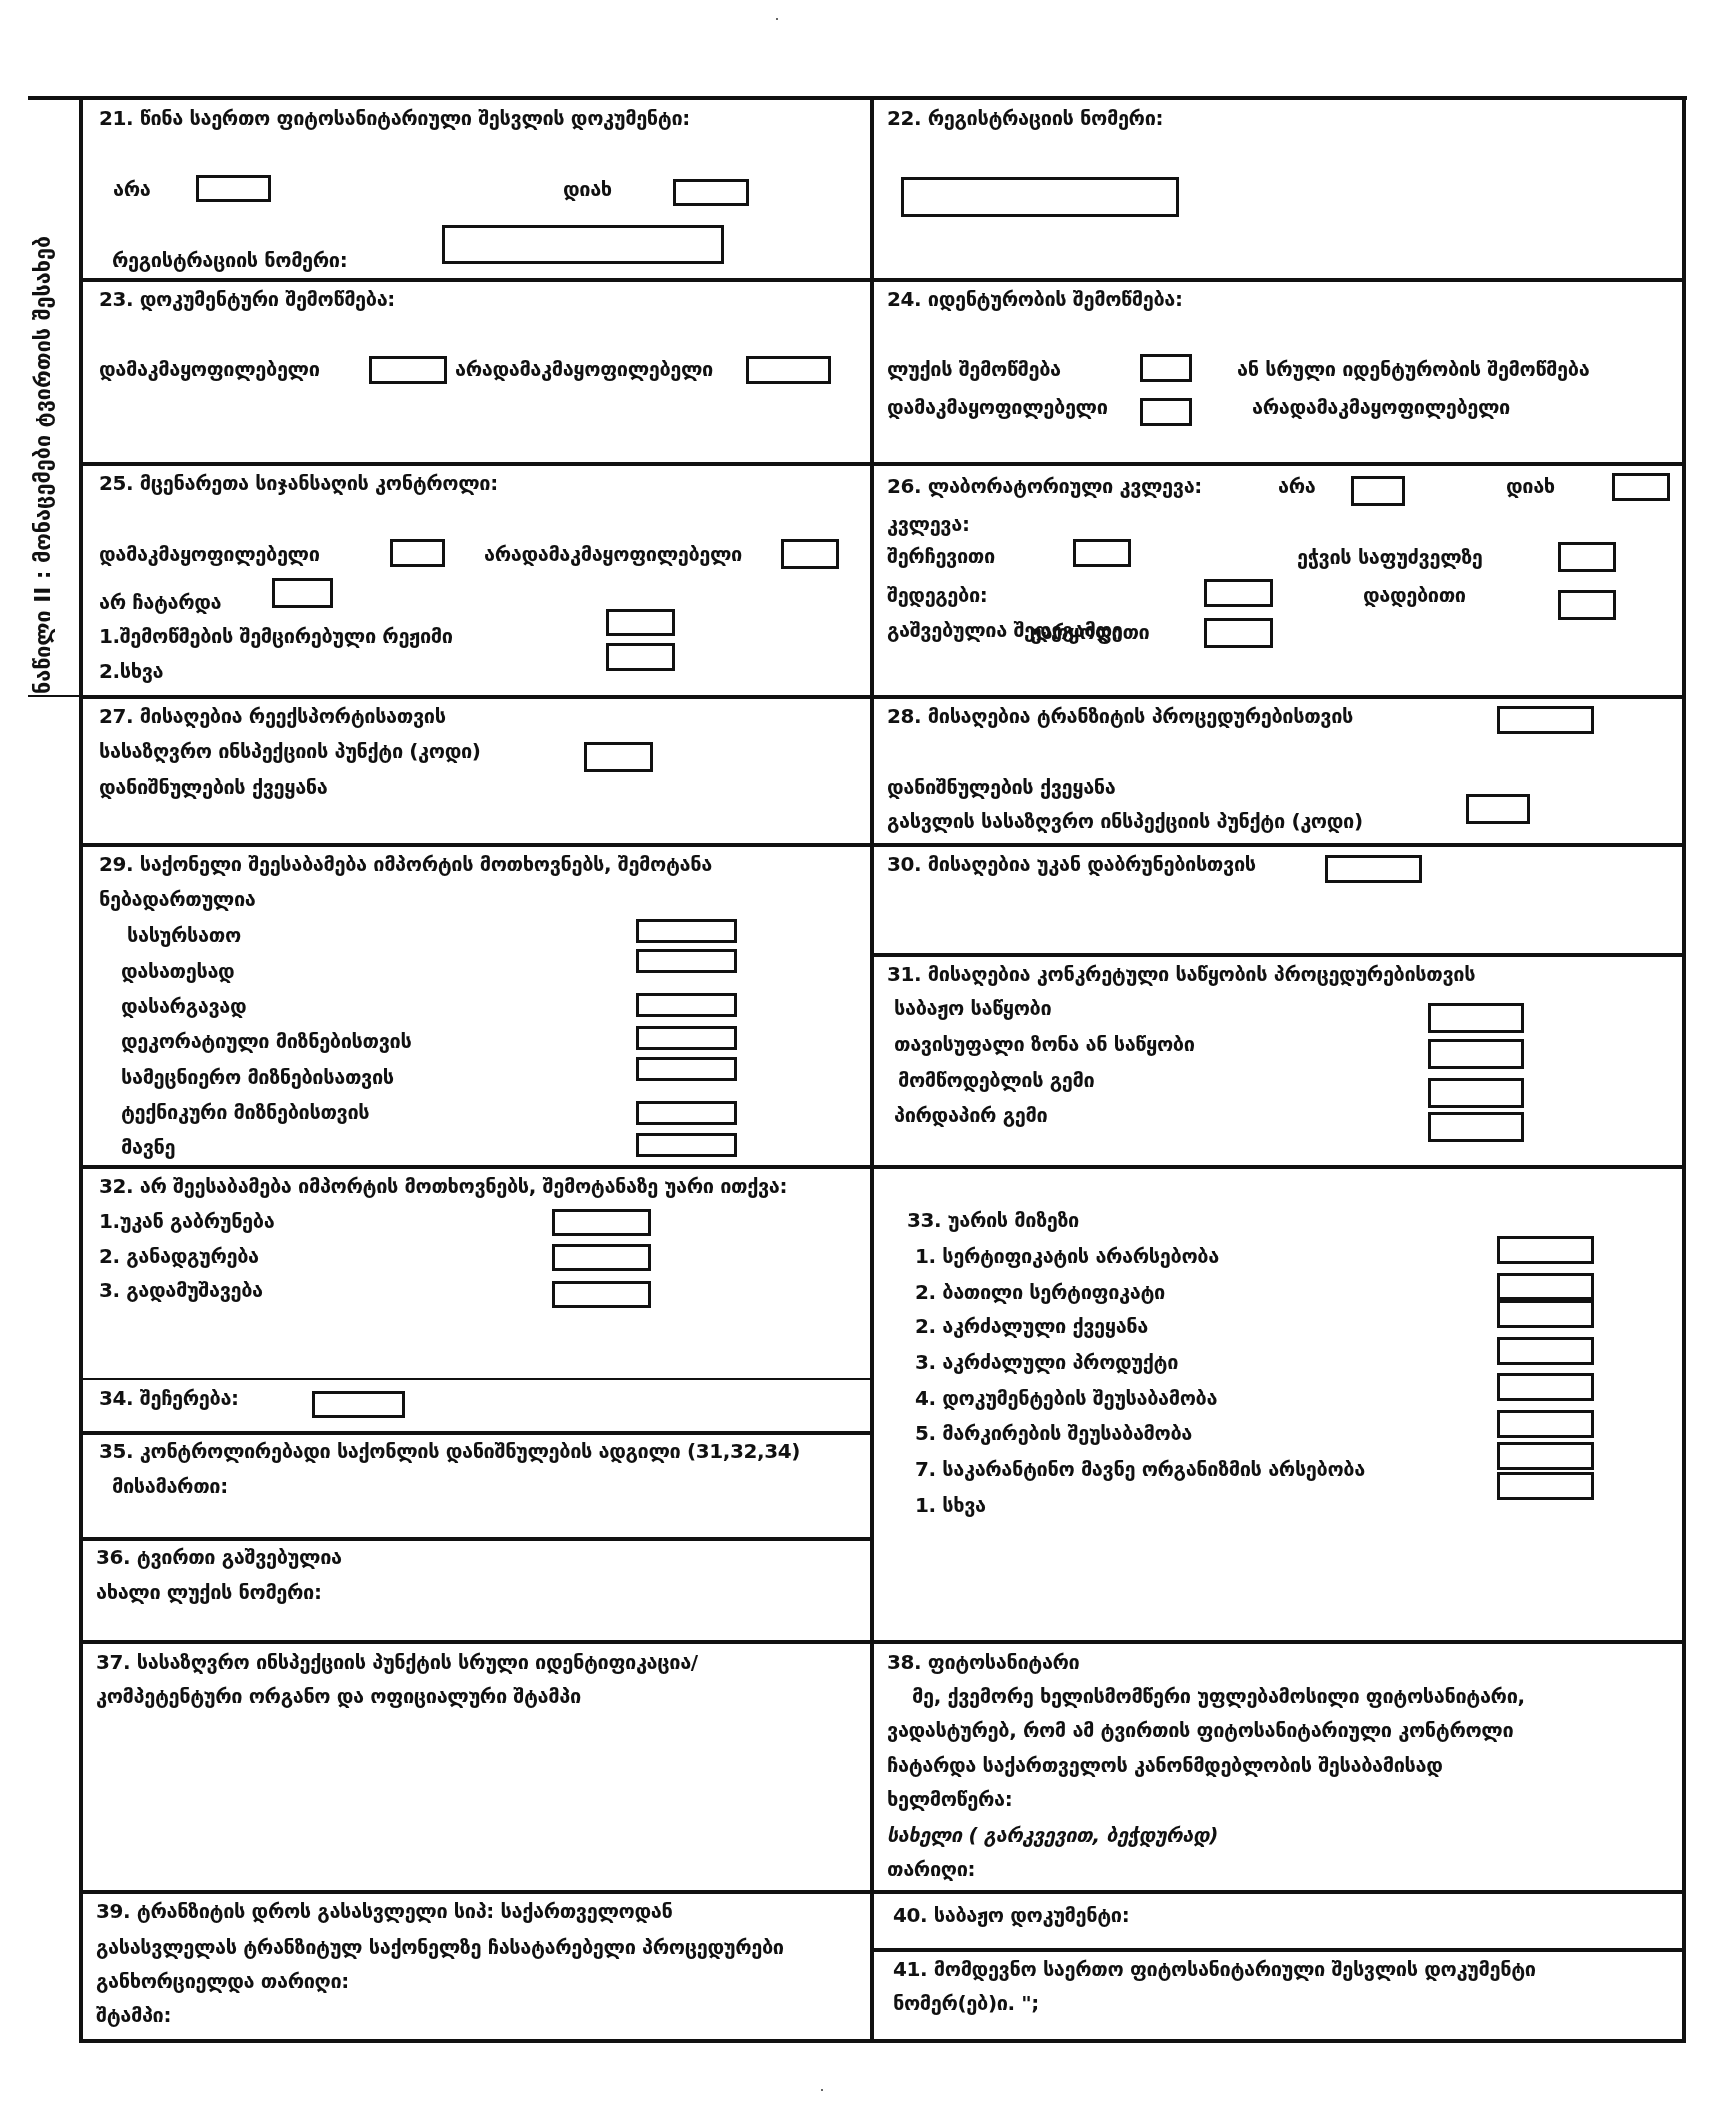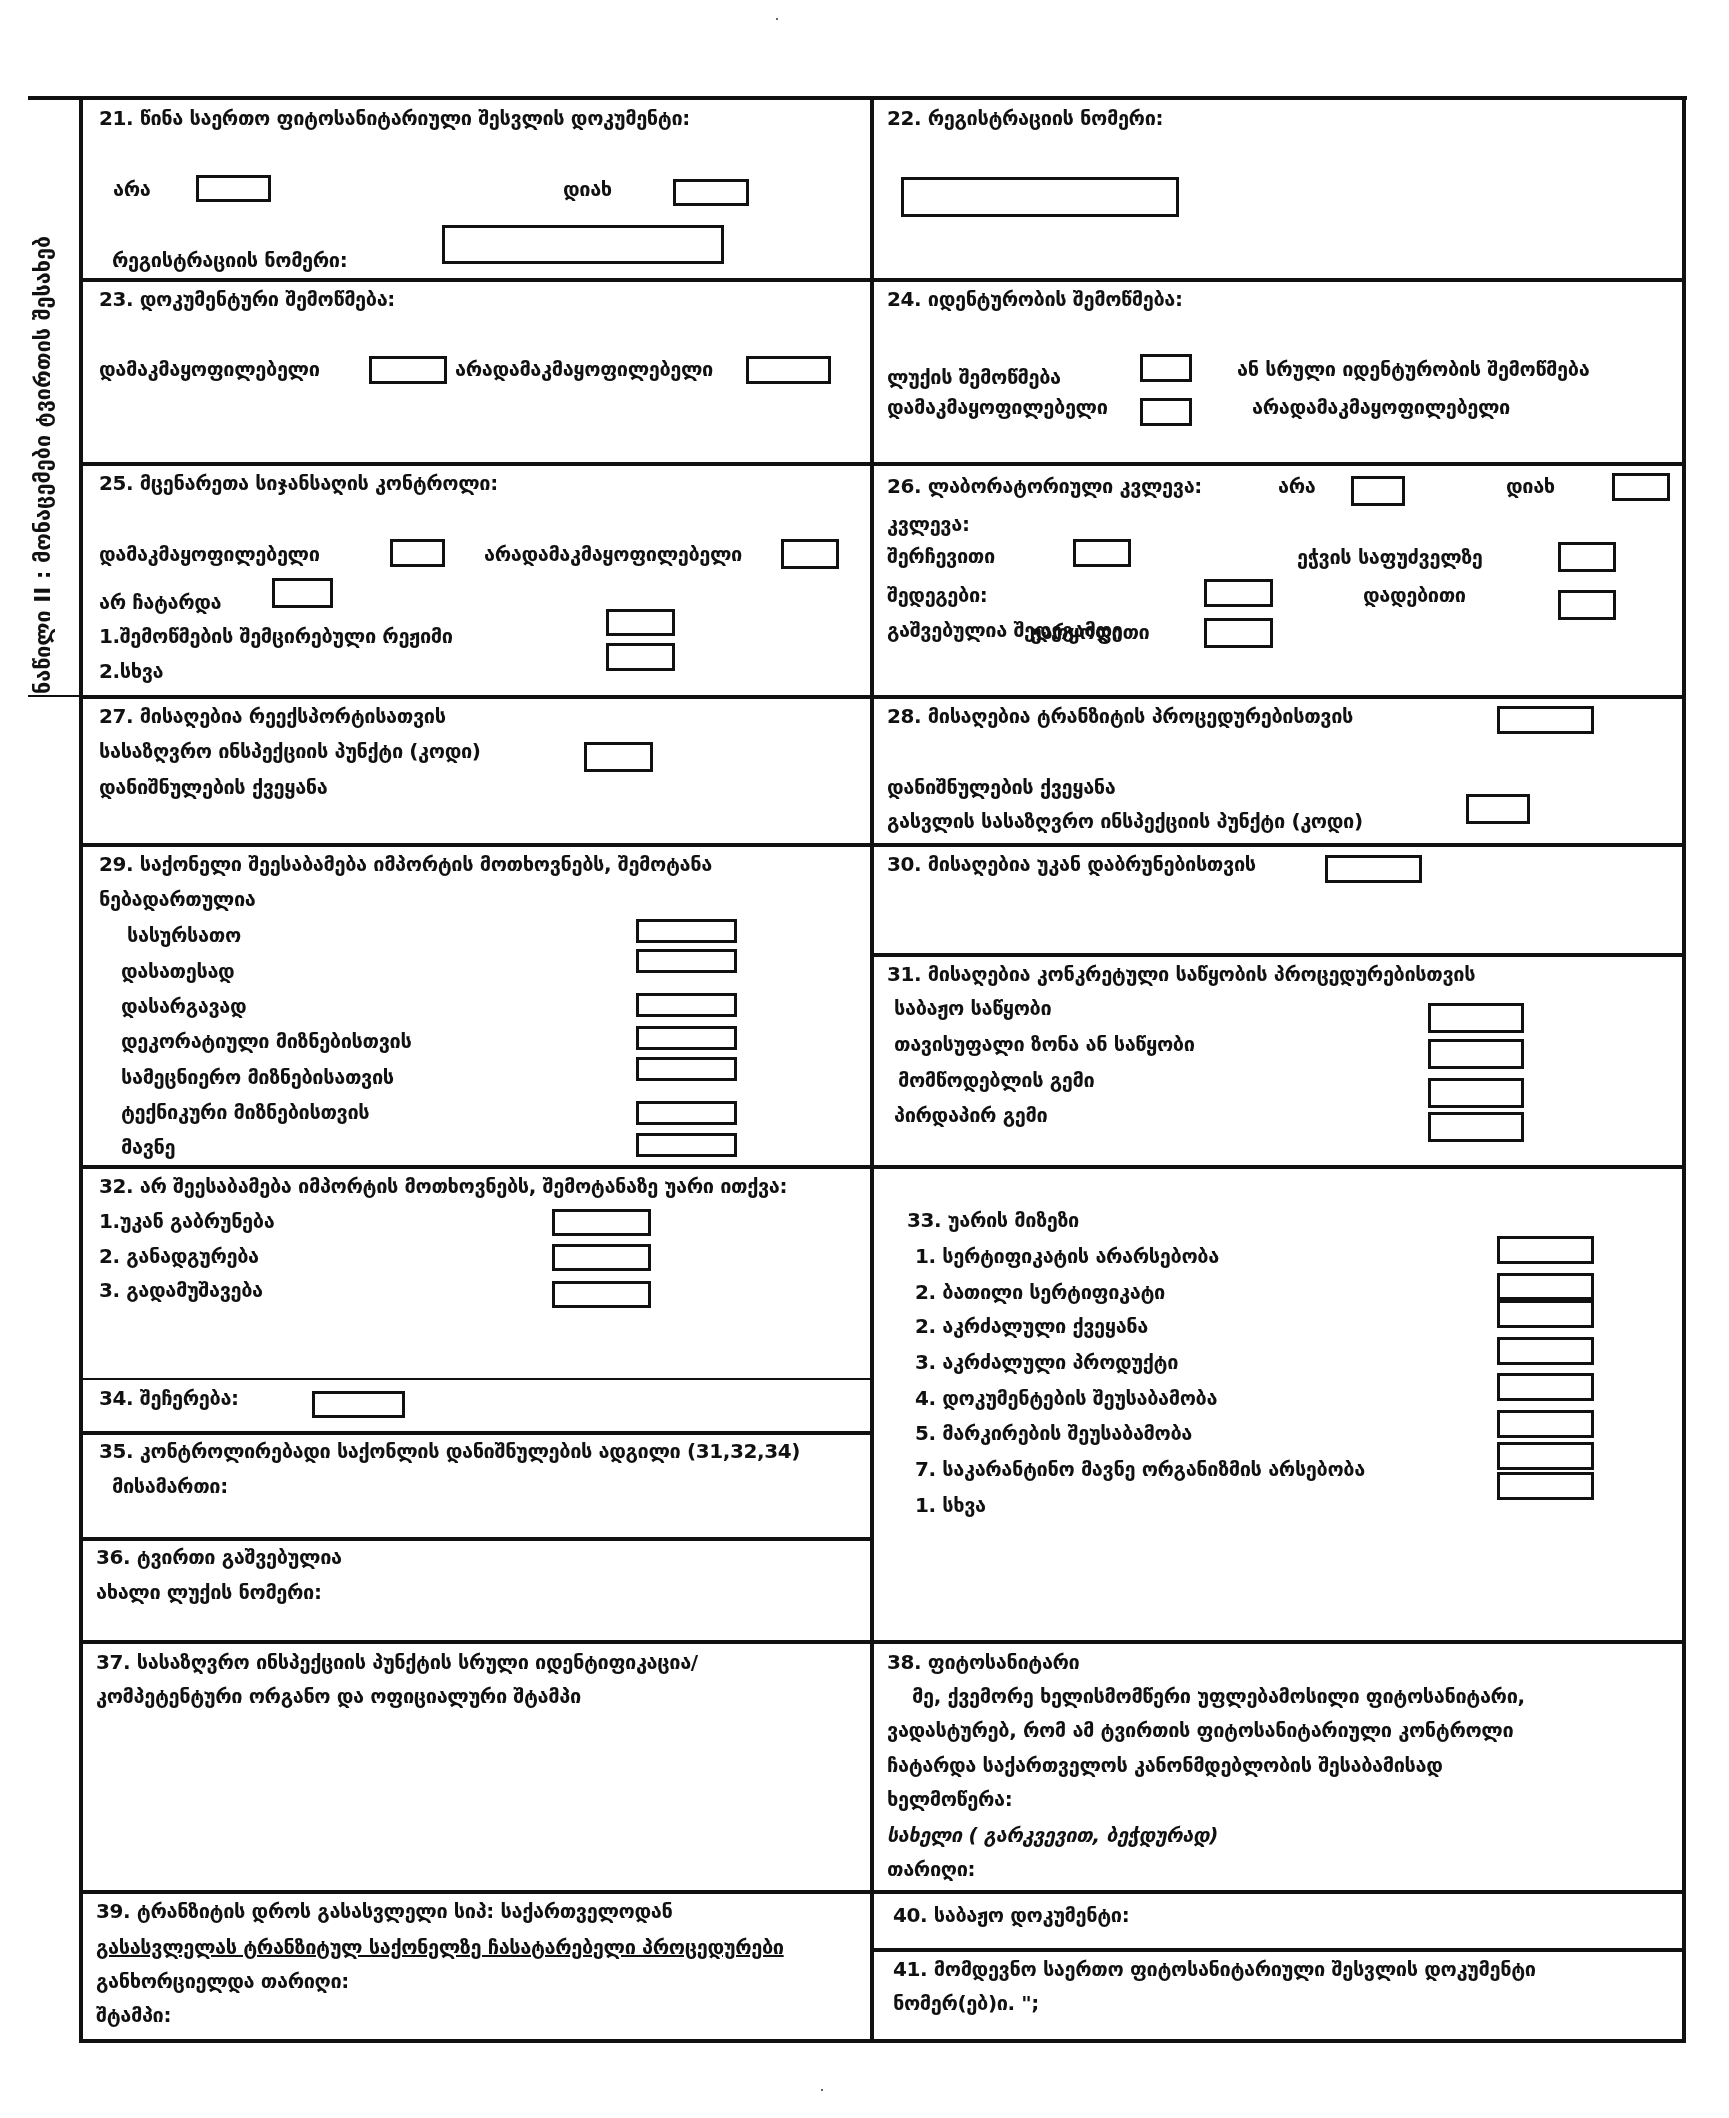--- a/index.html
+++ b/index.html
@@ -53,21 +53,21 @@
 <div class="txt" style="left:887px;top:107px;">22. რეგისტრაციის ნომერი:</div>
 <div class="box" style="left:901px;top:177px;width:278px;height:40px;"></div>
 
 <div class="txt" style="left:99px;top:288px;">23. დოკუმენტური შემოწმება:</div>
 <div class="txt" style="left:99px;top:358px;">დამაკმაყოფილებელი</div>
 <div class="box" style="left:369px;top:356px;width:78px;height:28px;"></div>
 <div class="txt" style="left:455px;top:358px;">არადამაკმაყოფილებელი</div>
 <div class="box" style="left:746px;top:356px;width:85px;height:28px;"></div>
 
 <div class="txt" style="left:887px;top:288px;">24. იდენტურობის შემოწმება:</div>
-<div class="txt" style="left:887px;top:366px;">ლუქის შემოწმება</div>
+<div class="txt" style="left:887px;top:358px;">ლუქის შემოწმება</div>
 <div class="box" style="left:1140px;top:354px;width:52px;height:28px;"></div>
 <div class="txt" style="left:1237px;top:358px;">ან სრული იდენტურობის შემოწმება</div>
 <div class="txt" style="left:887px;top:396px;">დამაკმაყოფილებელი</div>
 <div class="box" style="left:1140px;top:398px;width:52px;height:28px;"></div>
 <div class="txt" style="left:1252px;top:396px;">არადამაკმაყოფილებელი</div>
 
 <div class="txt" style="left:99px;top:472px;">25. მცენარეთა სიჯანსაღის კონტროლი:</div>
 <div class="txt" style="left:99px;top:543px;">დამაკმაყოფილებელი</div>
 <div class="box" style="left:390px;top:539px;width:55px;height:28px;"></div>
 <div class="txt" style="left:484px;top:543px;">არადამაკმაყოფილებელი</div>
@@ -178,21 +178,21 @@
 
 <div class="txt" style="left:887px;top:1651px;">38. ფიტოსანიტარი</div>
 <div class="txt" style="left:887px;top:1685px;margin-left:25px;">მე, ქვემორე ხელისმომწერი უფლებამოსილი ფიტოსანიტარი,</div>
 <div class="txt" style="left:887px;top:1719px;">ვადასტურებ, რომ ამ ტვირთის  ფიტოსანიტარიული კონტროლი</div>
 <div class="txt" style="left:887px;top:1754px;">ჩატარდა საქართველოს კანონმდებლობის შესაბამისად</div>
 <div class="txt" style="left:887px;top:1788px;">ხელმოწერა:</div>
 <div class="txt" style="left:887px;top:1824px;font-style:italic;">სახელი ( გარკვევით, ბეჭდურად)</div>
 <div class="txt" style="left:887px;top:1858px;">თარიღი:</div>
 
 <div class="txt" style="left:96px;top:1900px;">39. ტრანზიტის დროს გასასვლელი სიპ:   საქართველოდან</div>
-<div class="txt" style="left:96px;top:1936px;text-decoration:underline;">გასასვლელას  ტრანზიტულ საქონელზე  ჩასატარებელი პროცედურები</div>
+<div class="txt" style="left:96px;top:1936px;">გასასვლელას  ტრანზიტულ საქონელზე  ჩასატარებელი პროცედურები</div>
 <div class="txt" style="left:96px;top:1970px;">განხორციელდა  თარიღი:</div>
 <div class="txt" style="left:96px;top:2004px;">შტამპი:</div>
 
 <div class="txt" style="left:893px;top:1904px;">40. საბაჟო დოკუმენტი:</div>
 
 <div class="txt" style="left:893px;top:1958px;">41. მომდევნო  საერთო ფიტოსანიტარიული შესვლის დოკუმენტი</div>
 <div class="txt" style="left:893px;top:1992px;">ნომერ(ებ)ი. ";</div>
 
 
 </body></html>

